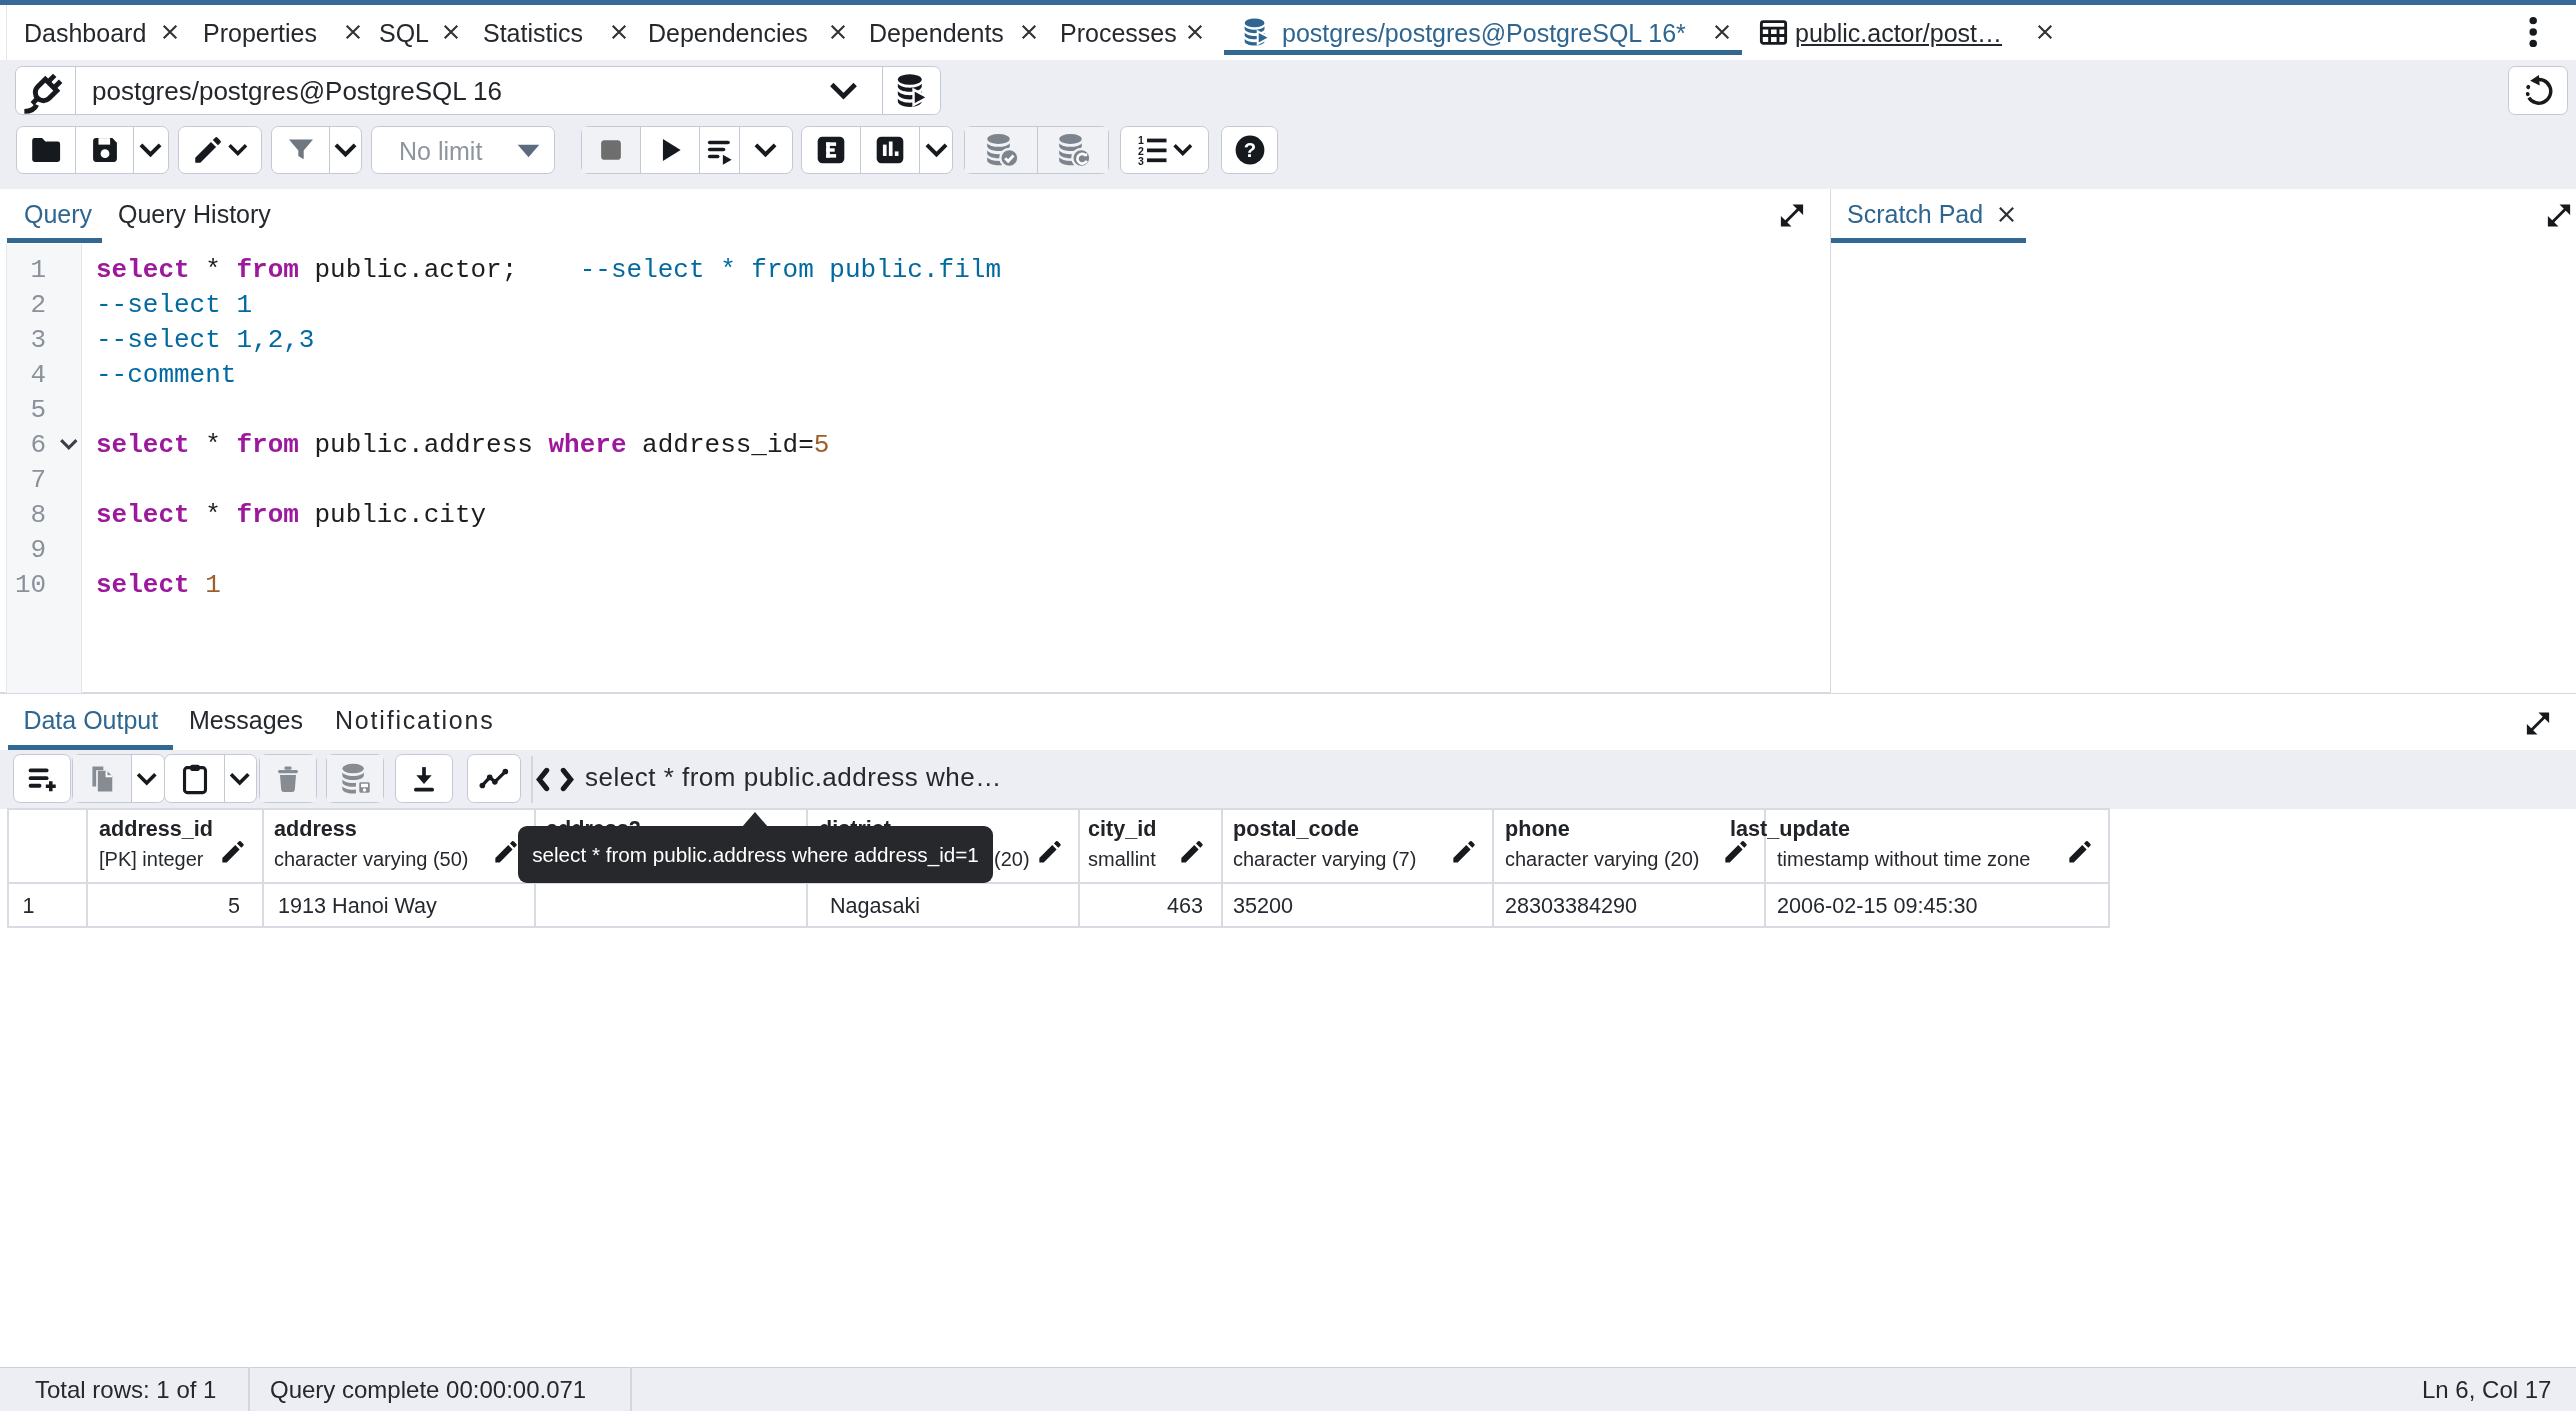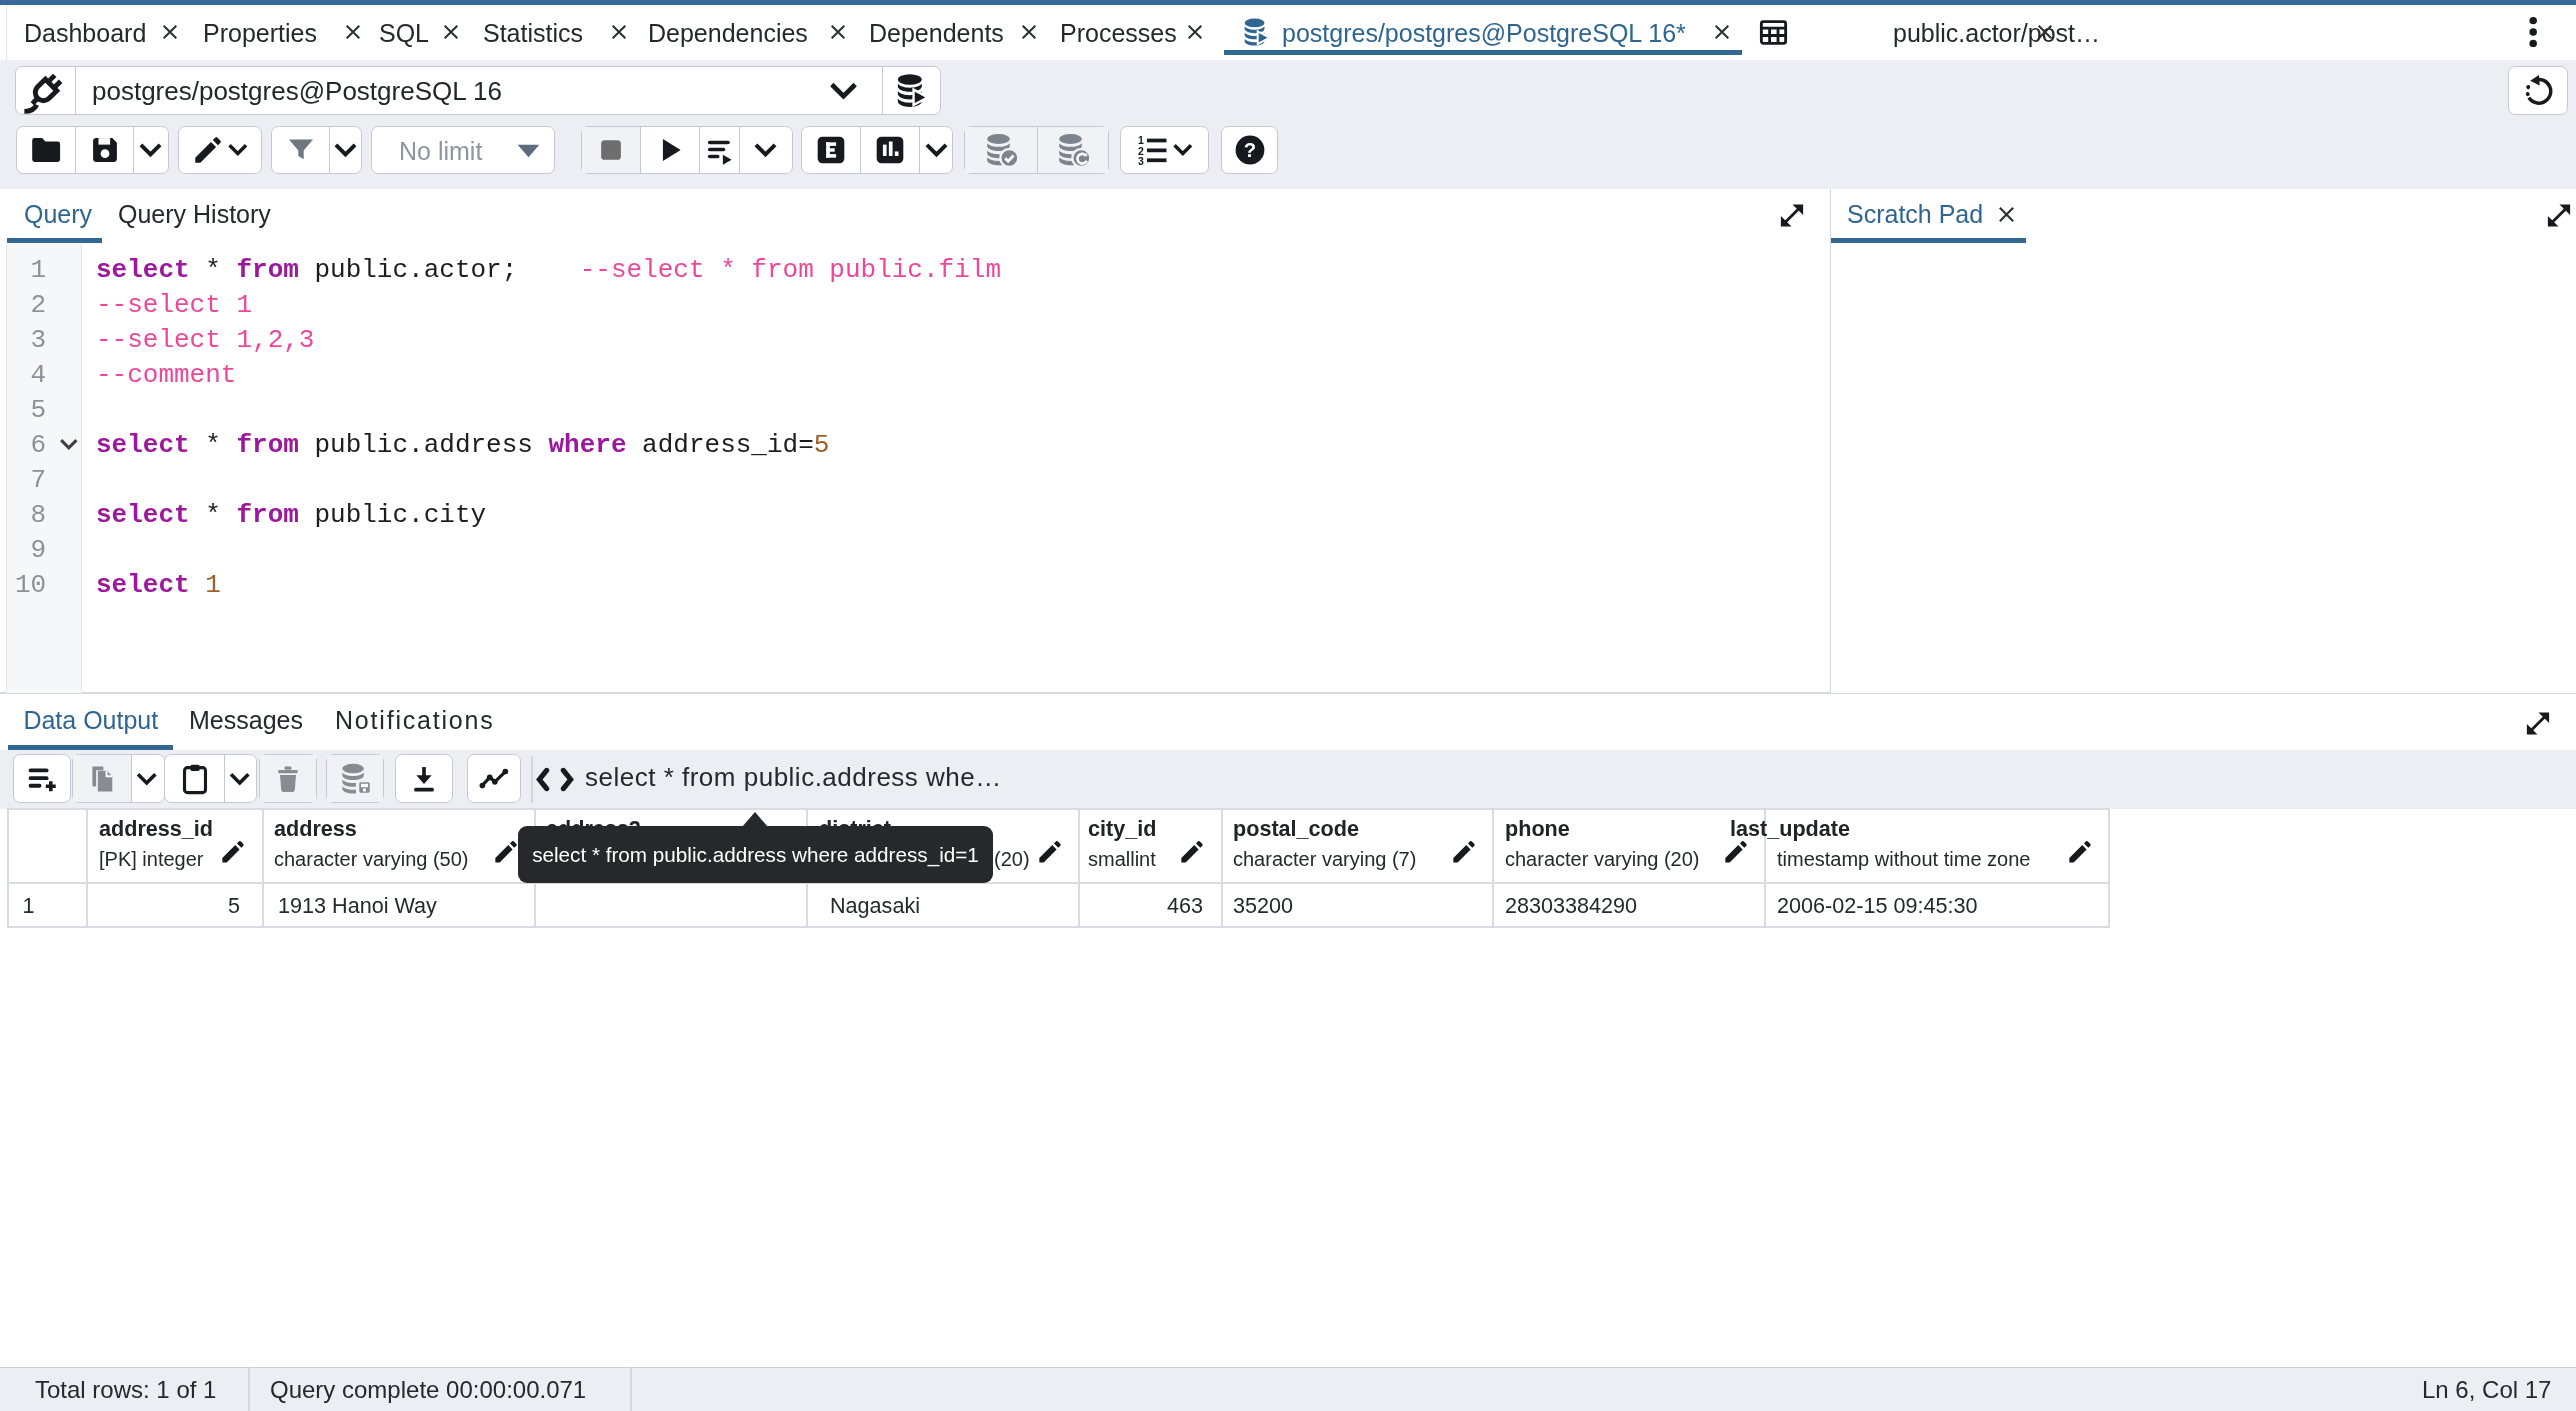--- a/index.html
+++ b/index.html
@@ -16,21 +16,21 @@
 .grp { position:absolute; background:#fff; border:1.8px solid #c3c9d4; border-radius:7.2px; display:flex; }
 .cell { height:100%; display:flex; align-items:center; justify-content:center; }
 .cell + .cell { border-left:1.8px solid #c3c9d4; }
 .cell.dis { background:#f1f2f5; }
 .qtabs { left:0; top:189px; width:2576px; height:56px; background:#fff; border-bottom:1.8px solid #d6dae0; }
 .editor { left:0; top:244px; width:1830px; height:449px; background:#fff; border-bottom:1.8px solid #d6dae0;}
 .gutter { left:6.3px; top:244px; width:76px; height:449px; background:#f6f7f9; border-left:0.9px solid #e6e9ec; border-right:1.8px solid #e2e5e9; }
 .scratch { left:1830px; top:189px; width:746px; height:504px; background:#fff; border-left:1.8px solid #d6dae0; }
 .code { font-family:"Liberation Mono", monospace; font-size:26px; line-height:35px; white-space:pre; color:#1d1d1d; }
 .kw { color:#9c189c; font-weight:bold; }
-.cm { color:#ec4899; }
+.cm { color:#0369a1; }
 .nm { color:#9c5f28; }
 .lnum { font-family:"Liberation Mono", monospace; font-size:26px; line-height:35px; color:#8b919a; text-align:right; width:39px; }
 .dtabs { left:0; top:693px; width:2576px; height:57px; background:#fff; border-top:1.8px solid #d6dae0; }
 .gridbar { left:0; top:750px; width:2576px; height:59px; background:#eceef3; }
 .tbl-border { position:absolute; background:#d8dbe1; }
 .hname { font-weight:bold; font-size:21.6px; color:#202327; white-space:nowrap; }
 .htype { font-size:20px; color:#25282d; white-space:nowrap; }
 .cellv { font-size:21.6px; color:#25282d; white-space:nowrap; }
 .statusbar { left:0; top:1367px; width:2576px; height:44px; background:#eceef3; border-top:1.8px solid #ccd0d8; }
 .sbtxt { font-size:24px; color:#25282d; top:1376px; white-space:nowrap; }
@@ -48,21 +48,21 @@
 
   <div class="abs" style="left:6.3px; top:4.5px; width:0.9px; height:55px; background:#e3e6ea;"></div>
   <div class="abs tabtxt" style="left:24px;">Dashboard</div>
   <div class="abs tabtxt" style="left:203px;">Properties</div>
   <div class="abs tabtxt" style="left:379px;">SQL</div>
   <div class="abs tabtxt" style="left:483px;">Statistics</div>
   <div class="abs tabtxt" style="left:648px;">Dependencies</div>
   <div class="abs tabtxt" style="left:869px;">Dependents</div>
   <div class="abs tabtxt" style="left:1060px;">Processes</div>
   <div class="abs tabtxt blue" style="left:1282px;">postgres/postgres@PostgreSQL 16*</div>
-  <div class="abs tabtxt" style="left:1893px;">public.actor/post…</div>
+  <div class="abs tabtxt" style="left:1795px;text-decoration:underline;">public.actor/post…</div>
   <div class="abs" style="left:1224px; top:50px; width:518px; height:5.4px; background:#336893;"></div>
   <svg class="abs xicon" style="left:161px;" viewBox="0 0 20 20">
       <path d="M3 3l14 14M17 3L3 17" stroke="#2e3135" stroke-width="2.3"></path>
     </svg>
   <svg class="abs xicon" style="left:344px;" viewBox="0 0 20 20">
       <path d="M3 3l14 14M17 3L3 17" stroke="#2e3135" stroke-width="2.3"></path>
     </svg>
   <svg class="abs xicon" style="left:442px;" viewBox="0 0 20 20">
       <path d="M3 3l14 14M17 3L3 17" stroke="#2e3135" stroke-width="2.3"></path>
     </svg>

